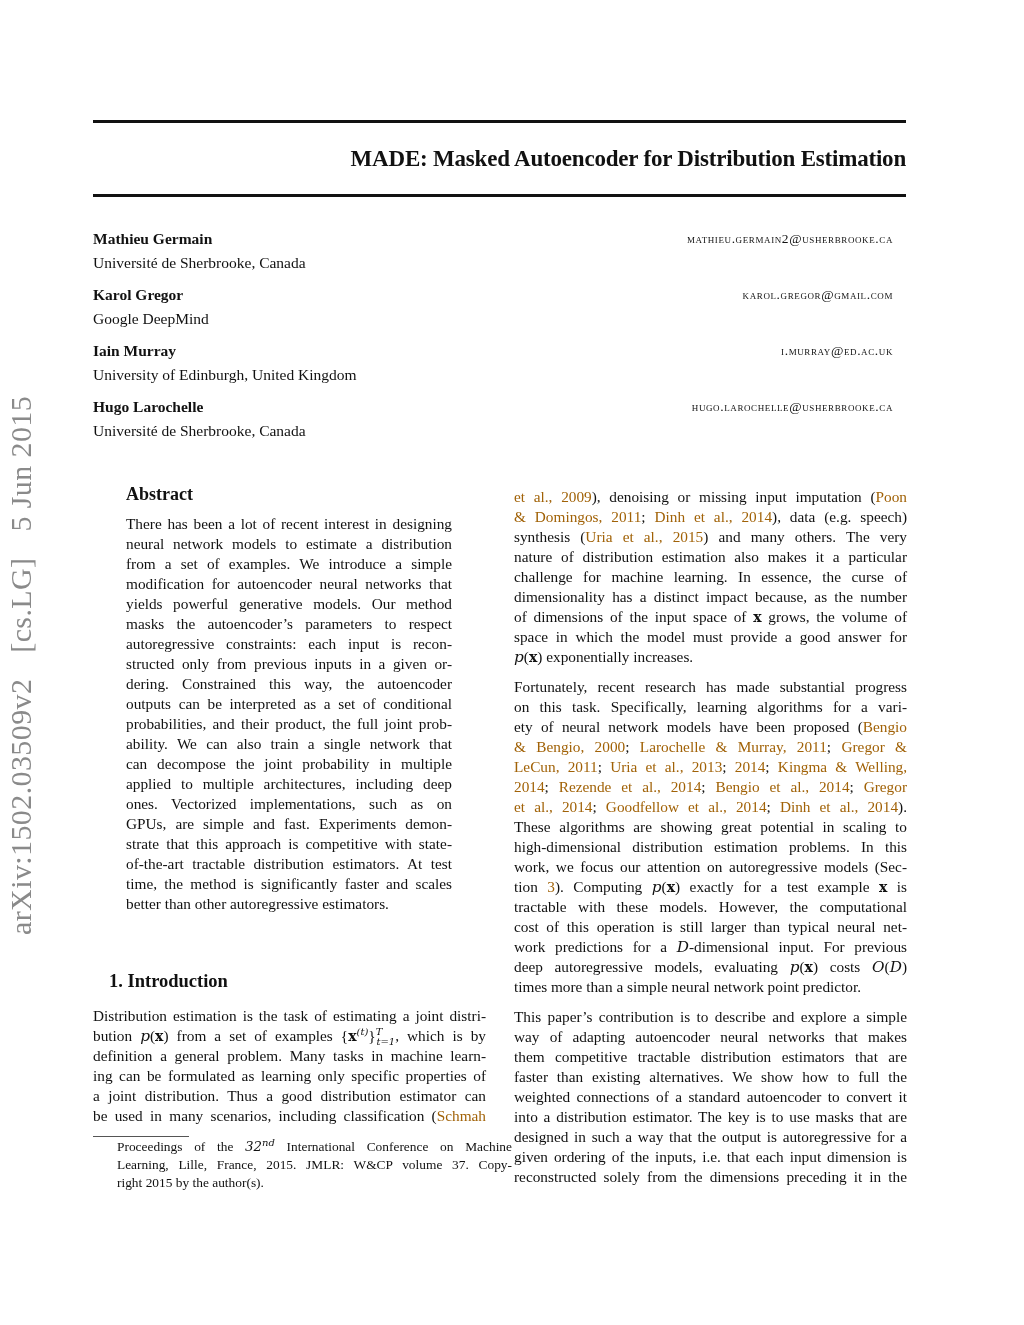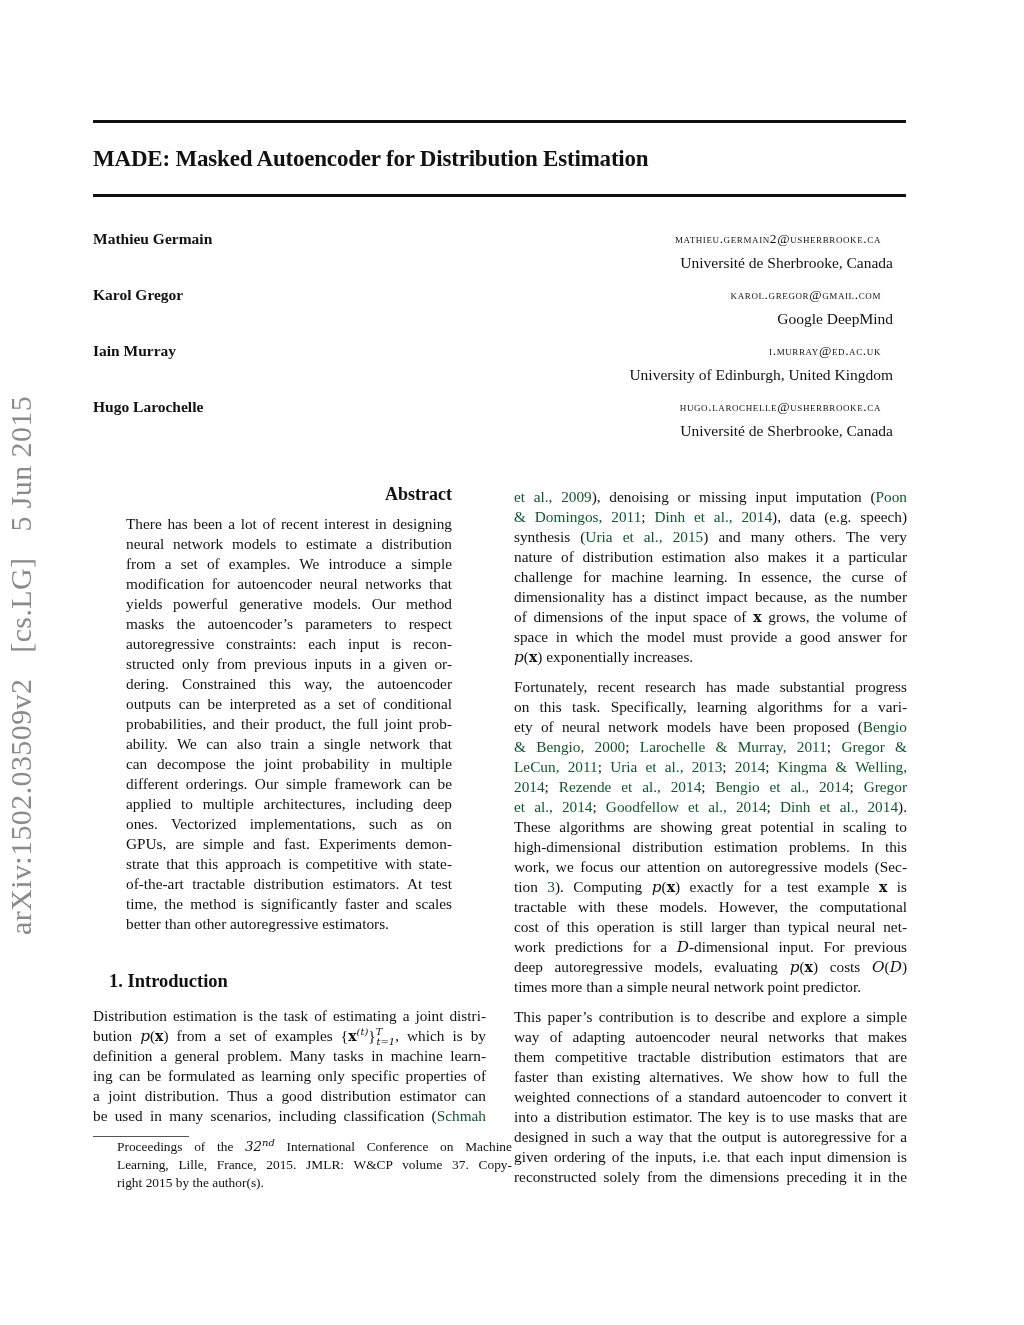--- a/index.html
+++ b/index.html
@@ -1,43 +1,43 @@
 <!DOCTYPE html>
 <html><head>
 <meta charset="utf-8">
 <style>
   html, body { margin: 0; padding: 0; background: #ffffff; }
   body { width: 1024px; height: 1325px; position: relative; overflow: hidden;
          font-family: "Liberation Serif", "DejaVu Serif", serif; color: #111; }
   .rule { position: absolute; left: 93px; width: 813px; background: #111; }
   .rule.top { top: 120px; height: 3px; }
   .rule.bottom { top: 194px; height: 3px; }
-  .title { position: absolute; top: 146px; left: 93px; width: 813px; text-align: left;
+  .title { position: absolute; top: 146px; left: 93px; width: 813px; text-align: right;
            font-weight: bold; font-size: 23px; letter-spacing: -0.2px; }
   .author { position: absolute; left: 93px; width: 800px; font-size: 15.5px; }
   .author .name { font-weight: bold; height: 24px; line-height: 24px; }
-  .author .affil { height: 24px; line-height: 24px; text-align: right; }
-  .author .email { position: absolute; right: 12px; top: 0; line-height: 24px;
+  .author .affil { height: 24px; line-height: 24px; }
+  .author .email { position: absolute; right: 0; top: 0; line-height: 24px;
                    font-variant: small-caps; font-size: 13.5px; letter-spacing: 0.6px; }
   .arxiv { position: absolute; left: 4px; top: 935px; transform-origin: 0 0; transform: rotate(-90deg);
            font-size: 30px; color: #8a8a8a; white-space: nowrap; letter-spacing: 0.4px; }
   .arxiv span { margin-right: 18px; }
-  .abstract-heading { position: absolute; top: 484px; left: 126px; width: 326px; text-align: right;
+  .abstract-heading { position: absolute; top: 484px; left: 126px; width: 326px; text-align: left;
                       font-weight: bold; font-size: 18px; }
   .line { display: block; white-space: nowrap; text-align: justify; text-align-last: justify;
           height: 20px; line-height: 20px; font-size: 15.3px; }
   .line.last { text-align-last: left; }
   .abstract-body { position: absolute; top: 514px; left: 126px; width: 326px; }
   .intro-heading { position: absolute; top: 971px; left: 93px; font-weight: bold; font-size: 18.5px; margin-left: 16px; }
   .left-body { position: absolute; top: 1006px; left: 93px; width: 393px; }
   .fn-rule { position: absolute; top: 1136px; left: 93px; width: 96px; height: 1px; background: #555; }
   .footnote { position: absolute; top: 1138px; left: 93px; width: 395px; margin-left: 24px; }
   .footnote .line { font-size: 13.4px; height: 18px; line-height: 18px; }
   .right-col { position: absolute; left: 514px; width: 393px; }
-  .cite { color: #14532d; font-family: Liberation Serif, serif; }
+  .cite { color: #a16207; font-family: Liberation Serif, serif; }
   .math { font-family: "DejaVu Serif", serif; font-style: italic; }
   .bx { font-family: "DejaVu Serif", serif; font-weight: bold; font-style: normal; font-size: 14px; }
   sup, sub { font-size: 10px; line-height: 0; }
   .ital { }
 </style>
 </head>
 <body>
 
 <div class="arxiv">
   <span>arXiv:1502.03509v2</span>
@@ -78,21 +78,20 @@
   <span class="line">modification for autoencoder neural networks that</span>
   <span class="line">yields powerful generative models. Our method</span>
   <span class="line">masks the autoencoder’s parameters to respect</span>
   <span class="line">autoregressive constraints: each input is recon-</span>
   <span class="line">structed only from previous inputs in a given or-</span>
   <span class="line">dering.  Constrained this way, the autoencoder</span>
   <span class="line">outputs can be interpreted as a set of conditional</span>
   <span class="line">probabilities, and their product, the full joint prob-</span>
   <span class="line">ability.  We can also train a single network that</span>
   <span class="line">can decompose the joint probability in multiple</span>
-  <span class="line">different orderings. Our simple framework can be</span>
   <span class="line">applied to multiple architectures, including deep</span>
   <span class="line">ones.  Vectorized implementations, such as on</span>
   <span class="line">GPUs, are simple and fast. Experiments demon-</span>
   <span class="line">strate that this approach is competitive with state-</span>
   <span class="line">of-the-art tractable distribution estimators. At test</span>
   <span class="line">time, the method is significantly faster and scales</span>
   <span class="line last">better than other autoregressive estimators.</span>
 </div>
 
 <div class="intro-heading">1. Introduction</div>

